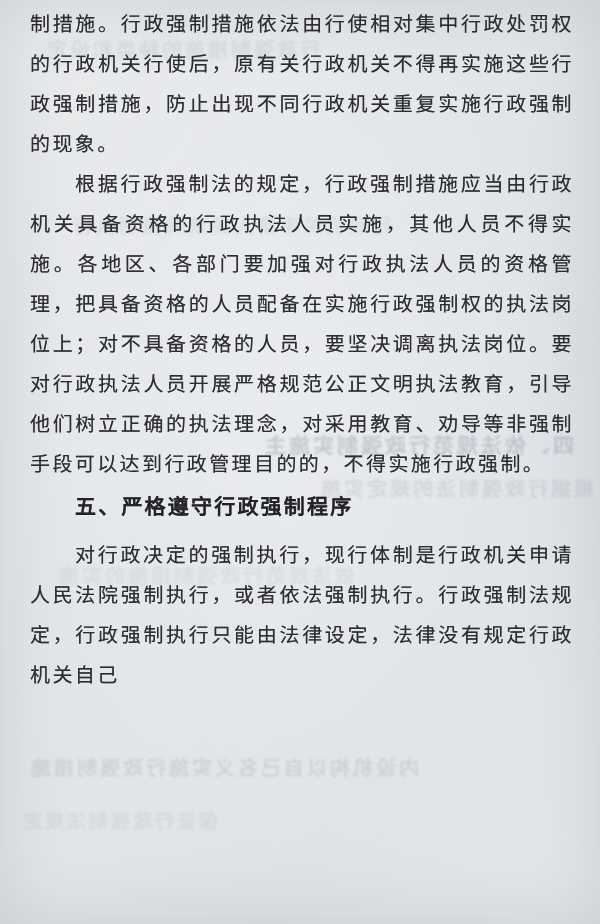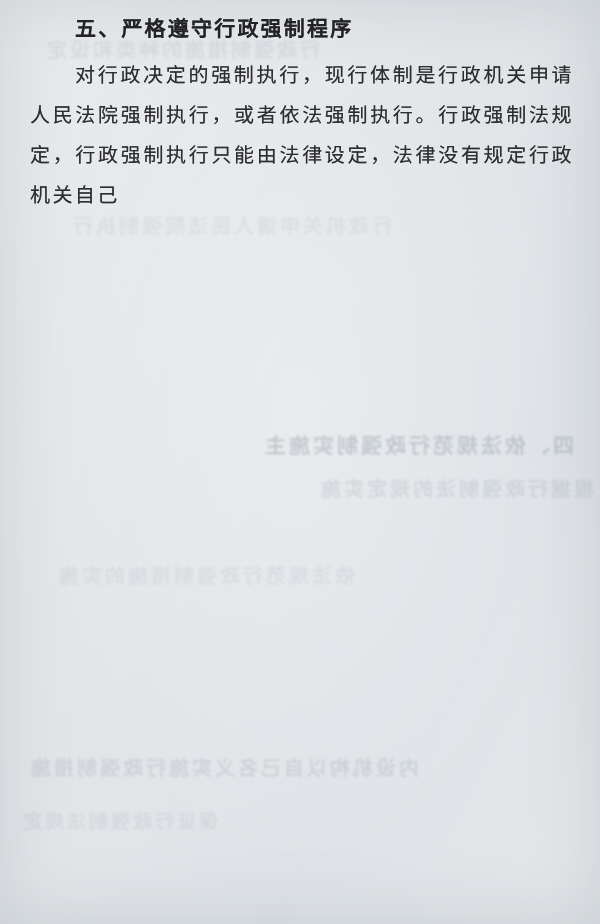--- a/index.html
+++ b/index.html
@@ -46,21 +46,21 @@
     line-height: 40px;
     letter-spacing: 2.4px;
     color: #2d2d30;
     text-align: justify;
     text-justify: inter-character;
     word-break: break-all;
     text-shadow: 0 0 0.6px rgba(45,45,48,0.55);
   }
   .text-layer p.indent { text-indent: 45px; }
   .text-layer h2.heading {
-    font-family: Liberation Sans, sans-serif;
+    font-family: Liberation Mono, monospace;
     font-weight: 700;
     font-size: 21px;
     color: #232326;
     text-indent: 45px;
     margin: 5px 0 5px 0;
     letter-spacing: 2.2px;
   }
   .text-layer p.par-space { margin-top: 6px; }
 </style>
 </head>
@@ -70,16 +70,18 @@
   <div class="ghost-layer">
       <span class="ghost-line" style="top: 429px; left: 262px; font-size: 21px; opacity: 0.34;">四、依法规范行政强制实施主</span>
       <span class="ghost-line" style="top: 473px; left: 318px; font-size: 20px; opacity: 0.18;">根据行政强制法的规定实施</span>
       <span class="ghost-line" style="top: 34px; left: 44px; font-size: 20px; opacity: 0.14;">行政强制措施的种类和设定</span>
       <span class="ghost-line" style="top: 210px; left: 70px; font-size: 20px; opacity: 0.11;">行政机关申请人民法院强制执行</span>
       <span class="ghost-line" style="top: 560px; left: 56px; font-size: 20px; opacity: 0.12;">依法规范行政强制措施的实施</span>
       <span class="ghost-line" style="top: 752px; left: 28px; font-size: 20px; opacity: 0.2;">内设机构以自己名义实施行政强制措施</span>
       <span class="ghost-line" style="top: 806px; left: 20px; font-size: 19px; opacity: 0.13;">保证行政强制法规定</span>
     </div>
   <div class="text-layer">
+      <p class="body">制措施。行政强制措施依法由行使相对集中行政处罚权的行政机关行使后，原有关行政机关不得再实施这些行政强制措施，防止出现不同行政机关重复实施行政强制的现象。</p>
+      <p class="body indent">根据行政强制法的规定，行政强制措施应当由行政机关具备资格的行政执法人员实施，其他人员不得实施。各地区、各部门要加强对行政执法人员的资格管理，把具备资格的人员配备在实施行政强制权的执法岗位上；对不具备资格的人员，要坚决调离执法岗位。要对行政执法人员开展严格规范公正文明执法教育，引导他们树立正确的执法理念，对采用教育、劝导等非强制手段可以达到行政管理目的的，不得实施行政强制。</p>
       <h2 class="heading indent">五、严格遵守行政强制程序</h2>
       <p class="body indent par-space">对行政决定的强制执行，现行体制是行政机关申请人民法院强制执行，或者依法强制执行。行政强制法规定，行政强制执行只能由法律设定，法律没有规定行政机关自己</p>
     </div>
 </div>
 
 </body></html>

